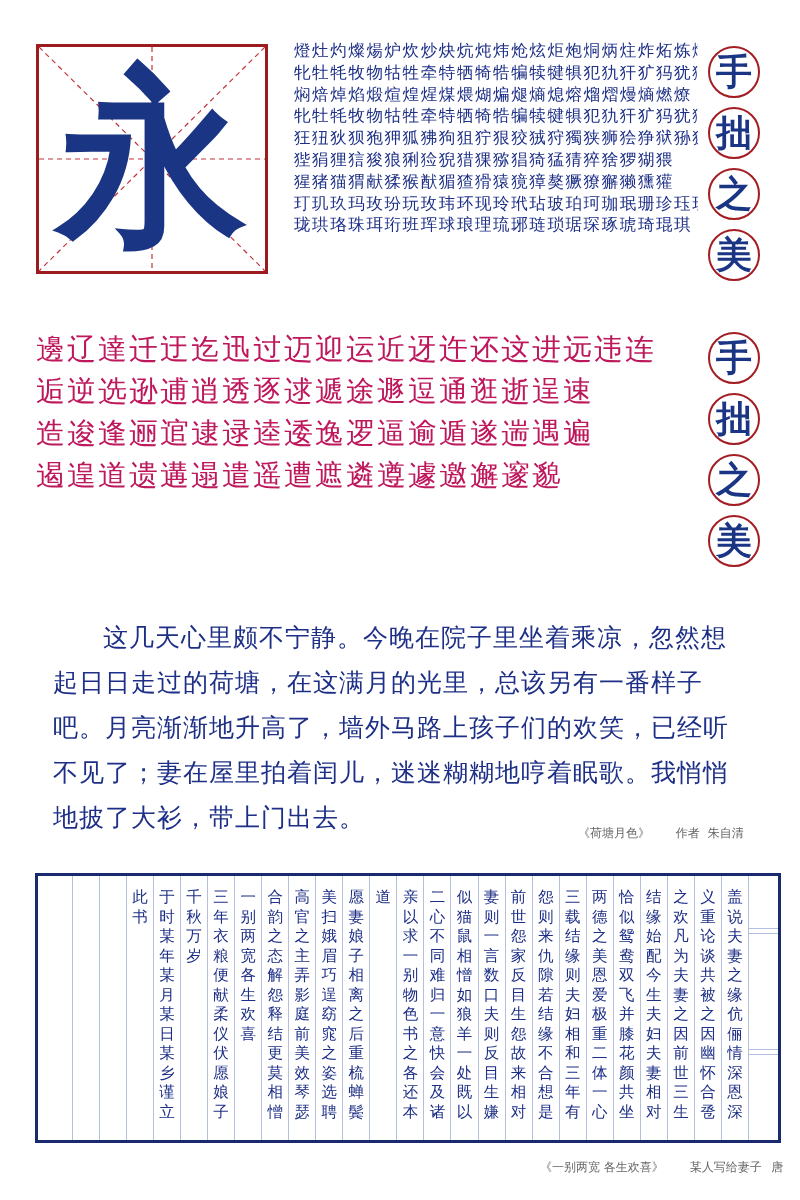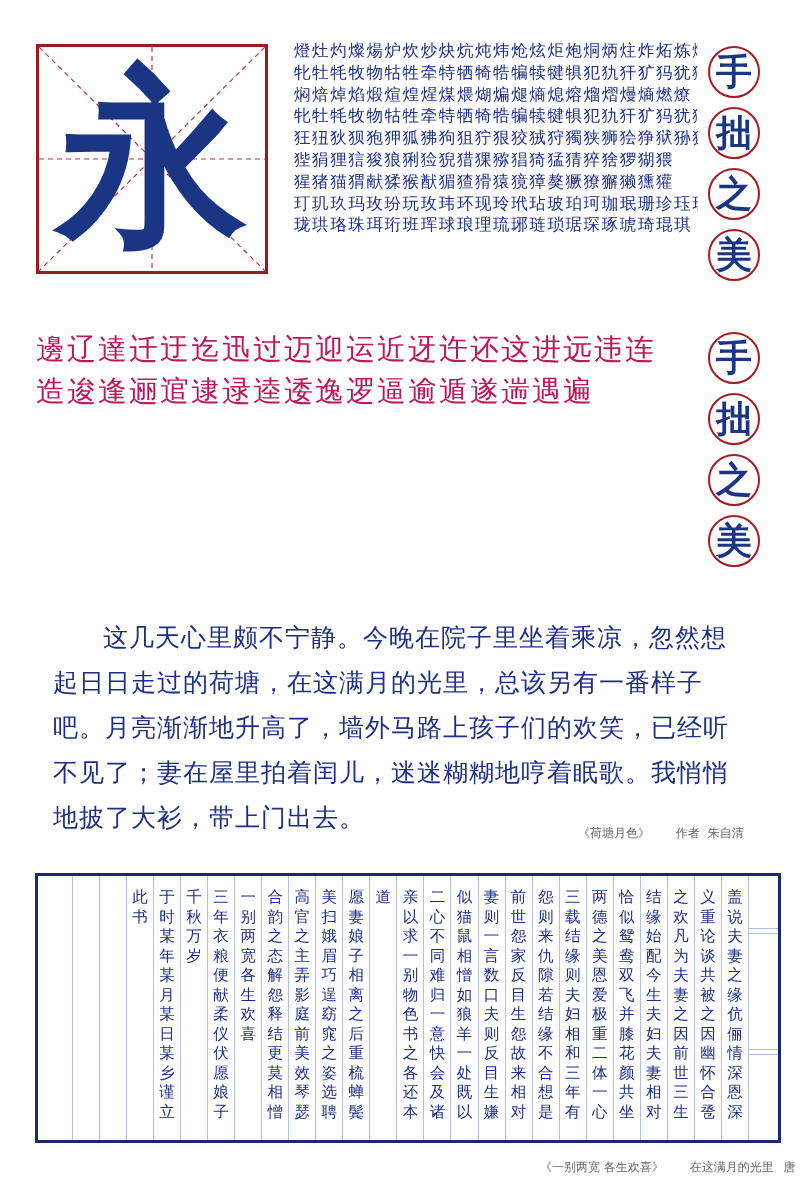--- a/index.html
+++ b/index.html
@@ -75,21 +75,23 @@
 
 <div class="seal-col" style="top:46px;">
   <div class="seal">手</div>
   <div class="seal">拙</div>
   <div class="seal">之</div>
   <div class="seal">美</div>
 </div>
 
 <div class="radical-block">
   <div class="radical-line">邊辽達迁迂迄迅过迈迎运近迓迕还这进远违连</div>
+  <div class="radical-line">逅逆选逊逋逍透逐逑遞途遯逗通逛逝逞速</div>
   <div class="radical-line">造逡逢逦逭逮逯逵逶逸逻逼逾遁遂遄遇遍</div>
+  <div class="radical-line">遏遑道遗遘遢遣遥遭遮遴遵遽邀邂邃邈</div>
 </div>
 
 <div class="seal-col" style="top:332px;">
   <div class="seal">手</div>
   <div class="seal">拙</div>
   <div class="seal">之</div>
   <div class="seal">美</div>
 </div>
 
 <div class="paragraph">
@@ -395,15 +397,15 @@
       <span>此</span>
       <span>书</span>
     </div>
     <div class="vcol"></div>
     <div class="vcol"></div>
     <div class="vcol" style="border-left: none;"></div>
   </div>
 
 <div class="caption" style="left:540px; top:1159px;">
   <span style="margin-left:0">《一别两宽 各生欢喜》</span>
-  <span>在这满月的光里</span>
+  <span>某人写给妻子</span>
   <span style="margin-left:6px">唐</span>
 </div>
 
 </body></html>

